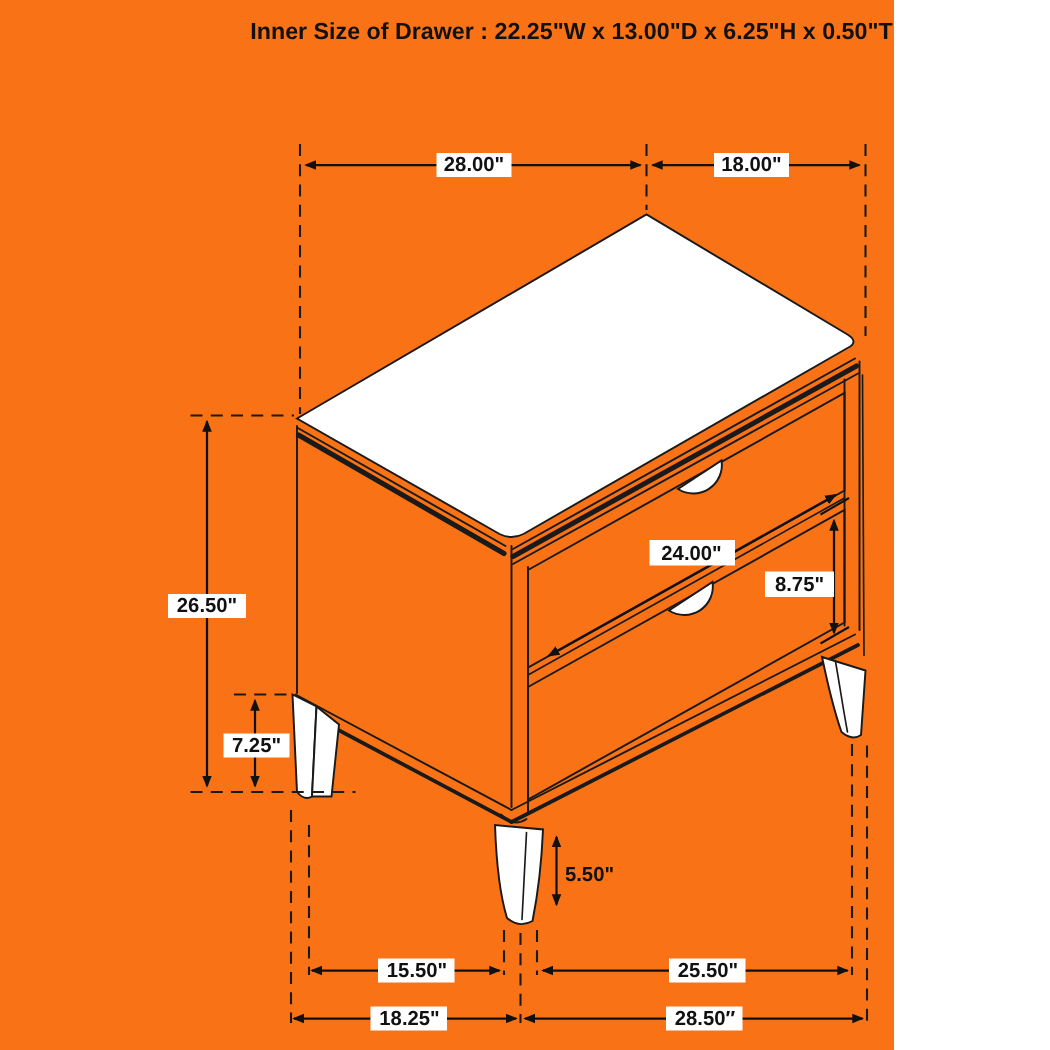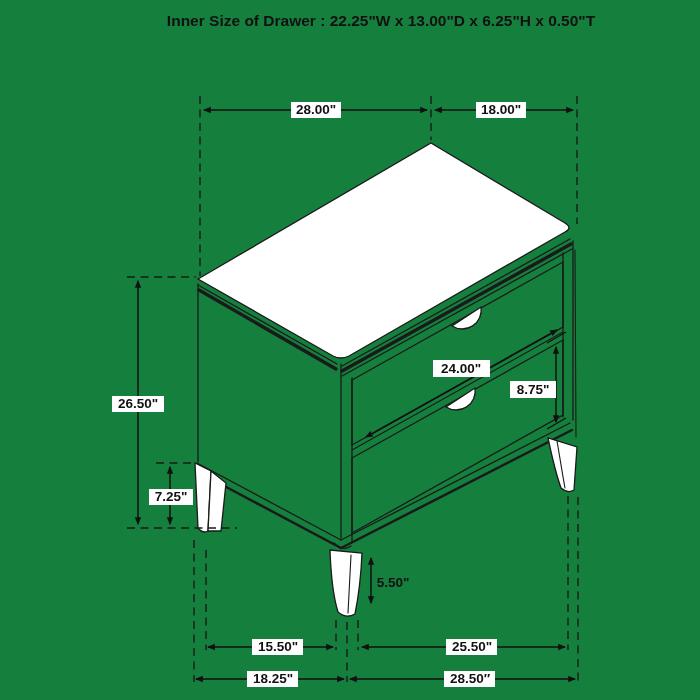--- a/index.html
+++ b/index.html
@@ -1,16 +1,16 @@
 <!DOCTYPE html>
 <html><head>
 <meta charset="utf-8">
 <style>
   html,body{margin:0;padding:0;background:#ffffff;}
-  .stage{width:700px;height:700px;position:relative;background:#15803d;}
+  .stage{width:596px;height:700px;position:relative;background:#f97316;}
   svg{display:block;}
   .ln{stroke:#1a1a1a;stroke-width:1.3;fill:none;stroke-linecap:round;}
   .thick{stroke-width:3.4;}
   .band{stroke-width:2.5;}
   .fine{stroke-width:1.1;}
   .fillw{fill:#ffffff;}
   .dash{stroke:#1a1a1a;stroke-width:1.4;fill:none;stroke-dasharray:8 5.5;}
   .dim{stroke:#111111;stroke-width:1.5;fill:none;}
   .tick{stroke:#111111;stroke-width:1.4;fill:none;}
   .mask{fill:#ffffff;}

